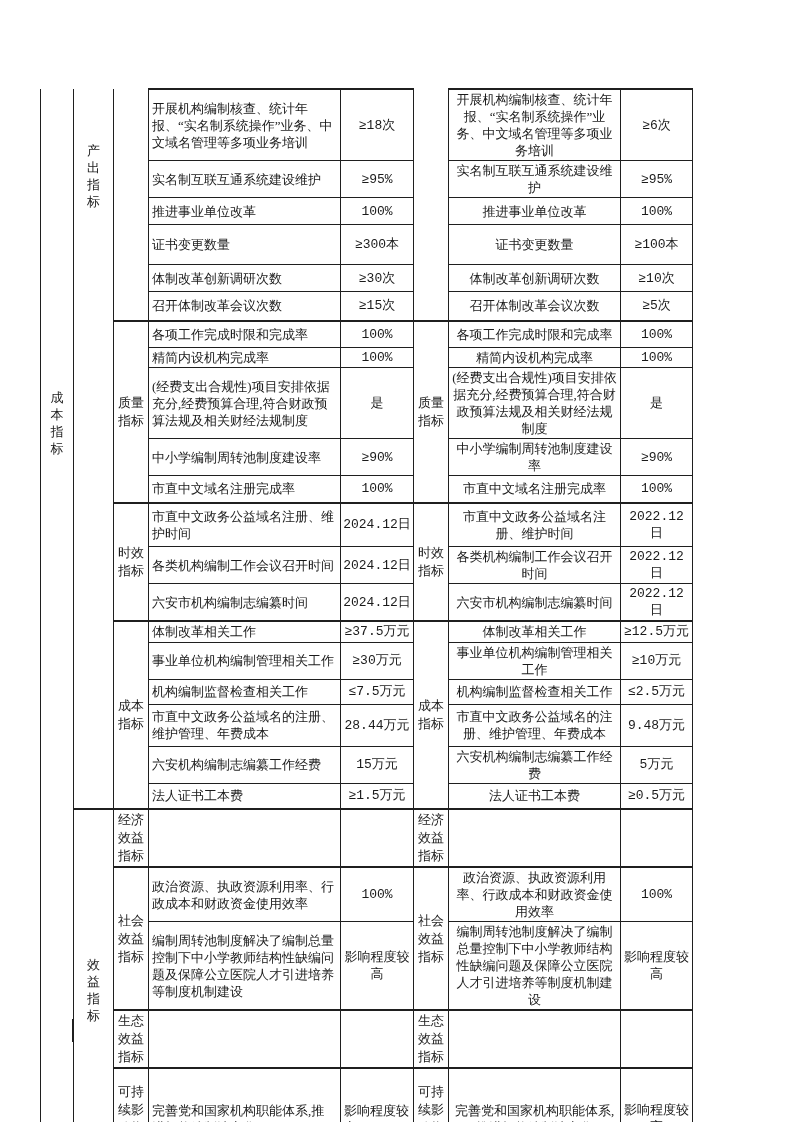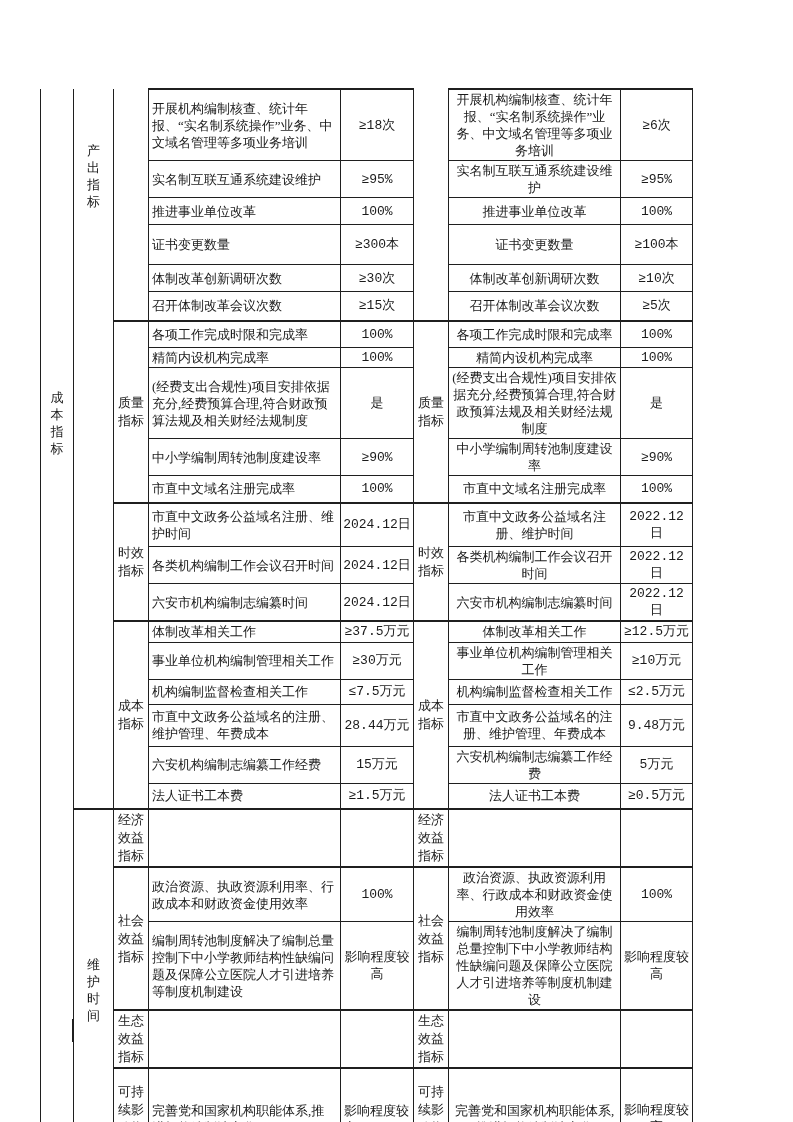--- a/index.html
+++ b/index.html
@@ -197,21 +197,21 @@
       <td class="val">5万元</td>
     </tr>
     <tr style="height:26px">
       <td class="name-l">法人证书工本费</td>
       <td class="val">≥1.5万元</td>
       <td class="name-r">法人证书工本费</td>
       <td class="val">≥0.5万元</td>
     </tr>
 
     <tr style="height:52px">
-      <td rowspan="5" class="rg-ben sb"><span class="v1">维护时间</span></td>
+      <td rowspan="5" class="rg-ben sb"><span class="v1">效益指标</span></td>
       <td class="lbl sb"><span class="v2">经济效益指标</span></td>
       <td class="name-l sb"></td>
       <td class="val sb"></td>
       <td class="lbl sb"><span class="v2">经济效益指标</span></td>
       <td class="name-r sb"></td>
       <td class="val sb"></td>
     </tr>
 
     <tr style="height:48px">
       <td rowspan="2" class="lbl sb"><span class="v2">社会效益指标</span></td>

